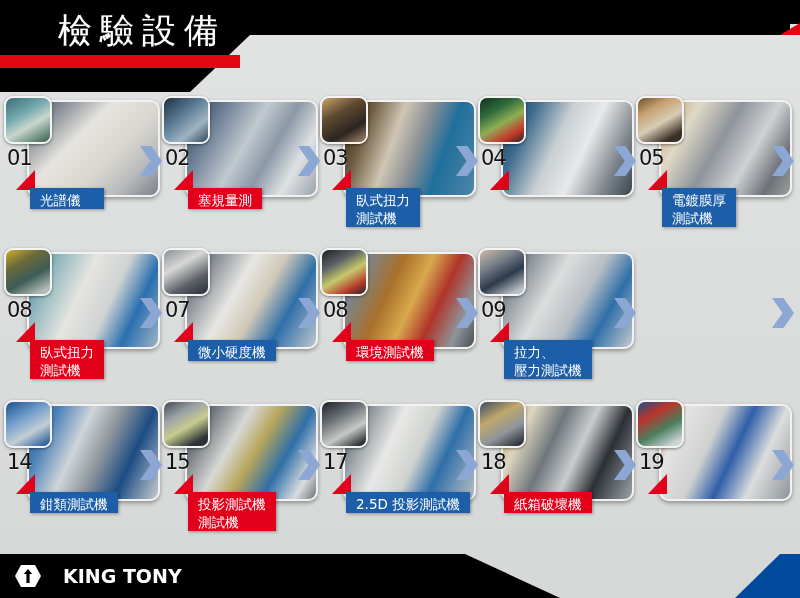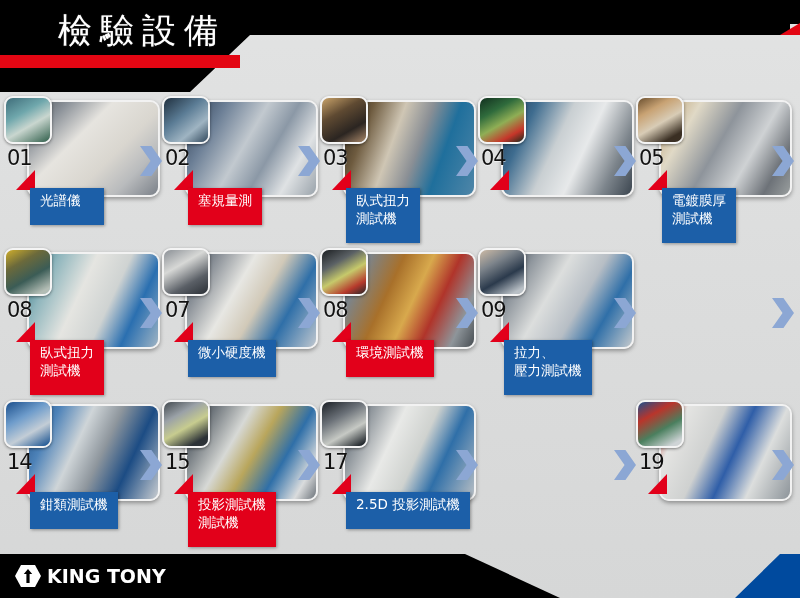--- a/index.html
+++ b/index.html
@@ -90,21 +90,21 @@
     width: 19px; height: 20px; z-index: 6;
     background: #e2001a;
     clip-path: polygon(100% 0, 100% 100%, 0 100%);
     filter: drop-shadow(0 1px 1px rgba(0,0,0,.35));
   }
 
   
   .label {
     position: absolute; left: 28px; top: 94px;
     min-width: 74px; max-width: 124px;
-    padding: 3px 10px 16px 10px;
+    padding: 3px 10px 0 10px;
     color: #fff; font-size: 13.5px; line-height: 18px;
     z-index: 7;
     font-family: "DejaVu Sans", "Liberation Sans", sans-serif;
     box-shadow: 1px 1px 3px rgba(0,0,0,.35);
     white-space: nowrap;
   }
   .label.blue { background: #1c5fa8; }
   .label.red  { background: #e2001a; }
   .label .l2 { display: block; }
 
@@ -125,21 +125,21 @@
     background: #000;
     clip-path: polygon(0 0, 465px 0, 560px 44px, 0 44px);
   }
   .footer-blue {
     position: absolute; right: 0; bottom: 0; width: 480px; height: 44px;
     background: #004a9e;
     clip-path: polygon(80px 44px, 415px 44px, 460px 0, 480px 0, 480px 44px, 0 44px);
   }
   .logo-wrap {
     position: absolute; left: 14px; bottom: 9px; height: 26px;
-    display: flex; align-items: center; gap: 5px; z-index: 4;
+    display: flex; align-items: center; gap: 21px; z-index: 4;
   }
   .logo-mark { width: 28px; height: 24px; display: block; }
   .logo-text {
     color: #fff; font-size: 19px; font-weight: bold; letter-spacing: 0px;
     font-family: "DejaVu Sans", "Liberation Sans", sans-serif;
   }
 
   
   .g01{background:linear-gradient(135deg,#4b5158 0%,#8d939a 18%,#e6e4df 38%,#d9d6cf 62%,#b9bbbd 80%,#7b8189 100%);}
   .g01t{background:linear-gradient(150deg,#3f6d7a 0%,#6fa7ac 35%,#c9d6cf 60%,#2f5e4a 100%);}
@@ -353,20 +353,31 @@
           <div class="thumb">
             <div class="th-inner g17t"></div>
           </div>
           <div class="num">17</div>
           <div class="tri"></div>
           <div class="label blue"><span>2.5D 投影測試機</span></div>
         </div>
         <div class="chev" style="left: 456px;">
           <span></span>
         </div>
+        <div class="cell" style="left: 476px;">
+          <div class="photo">
+            <div class="ph-inner g18"></div>
+          </div>
+          <div class="thumb">
+            <div class="th-inner g18t"></div>
+          </div>
+          <div class="num">18</div>
+          <div class="tri"></div>
+          <div class="label red"><span>紙箱破壞機</span></div>
+        </div>
         <div class="chev" style="left: 614px;">
           <span></span>
         </div>
         <div class="cell" style="left: 634px;">
           <div class="photo">
             <div class="ph-inner g19"></div>
           </div>
           <div class="thumb">
             <div class="th-inner g19t"></div>
           </div>

